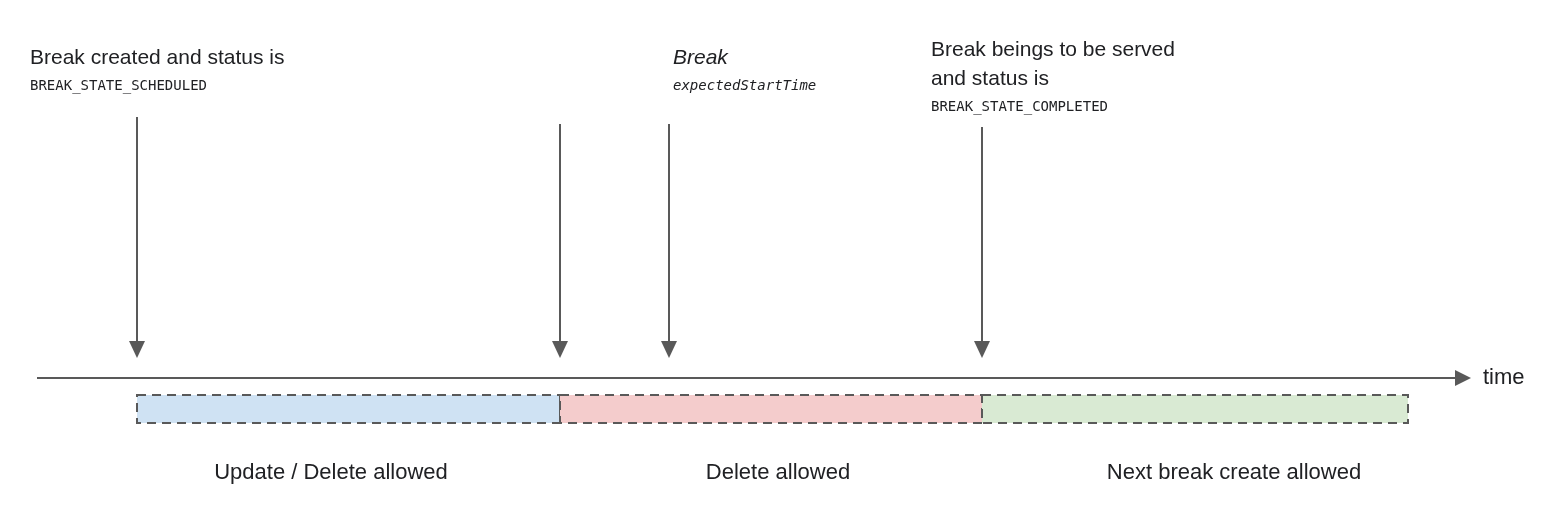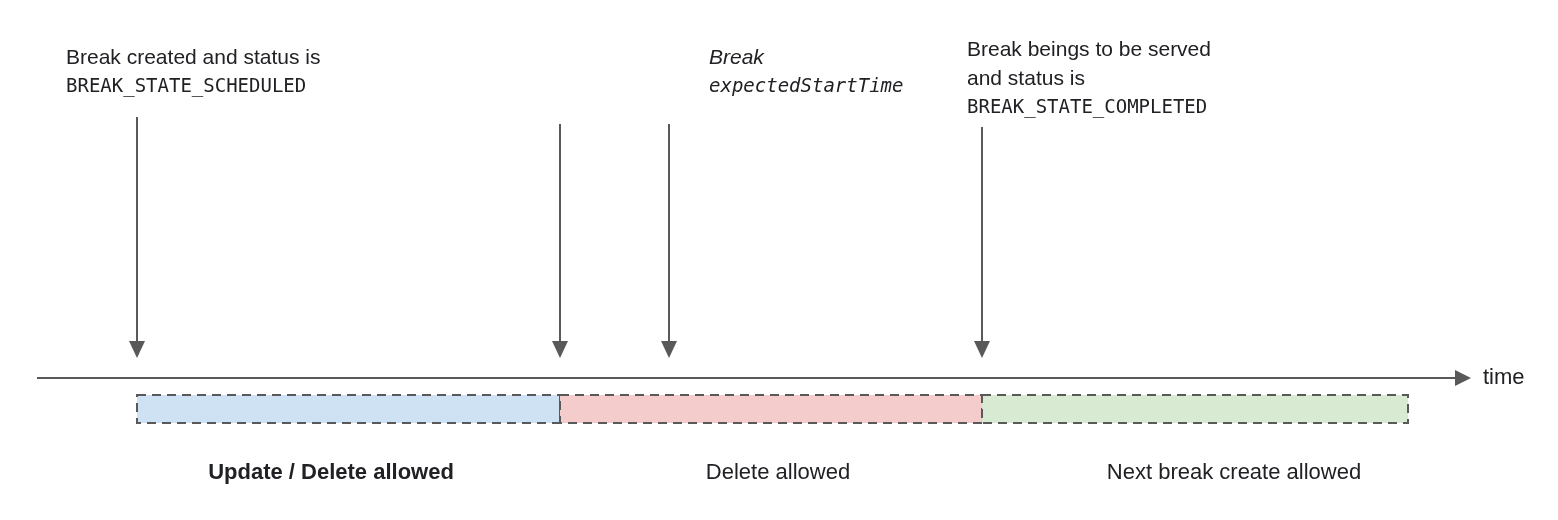--- a/index.html
+++ b/index.html
@@ -6,23 +6,23 @@
   html, body { background: #ffffff; }
   .canvas {
     position: relative;
     width: 1558px;
     height: 520px;
     background: #ffffff;
     font-family: "Liberation Sans", sans-serif;
     color: #202124;
     overflow: hidden;
   }
-  .ann { position: absolute; line-height: 29px; margin-left: 36px; }
+  .ann { position: absolute; line-height: 29px; }
   .ann .sans { font-size: 21px; color: #202124; }
-  .ann .mono { font-family: "DejaVu Sans Mono", monospace; font-size: 19px; color: #202124; }
+  .ann .mono { font-family: "DejaVu Sans Mono", monospace; font-size: 14px; color: #202124; }
 
   .varrow { position: absolute; width: 16px; }
   .varrow .stem {
     position: absolute; left: 7px; top: 0; width: 2px;
     height: calc(100% - 17px); background: #595959;
   }
   .varrow .head {
     position: absolute; left: 0; bottom: 0;
     width: 0; height: 0;
     border-left: 8px solid transparent;
@@ -92,17 +92,17 @@
   <div class="hline" style="left:37px; top:377px; width:1420px;"></div>
   <div class="hhead" style="left:1455px; top:370px;"></div>
   <div class="time-label" style="left:1483px; top:364px;">time</div>
 
   <svg class="segsvg" style="left:135px; top:393px;" width="1275" height="32" viewBox="0 0 1275 32">
     <rect x="2" y="2" width="423" height="28" fill="#cfe2f3"></rect>
     <rect x="425" y="2" width="422" height="28" fill="#f4cccc"></rect>
     <rect x="847" y="2" width="426" height="28" fill="#d9ead3"></rect>
   </svg>
 
-  <div class="seg-label" style="left:331px; top:459px;font-weight:bold;">Update / Delete allowed</div>
+  <div class="seg-label" style="left:331px; top:459px;">Update / Delete allowed</div>
   <div class="seg-label" style="left:778px; top:459px;">Delete allowed</div>
   <div class="seg-label" style="left:1214px; top:459px;margin-left:20px;">Next break create allowed</div>
 
 </div>
 
 </body></html>

